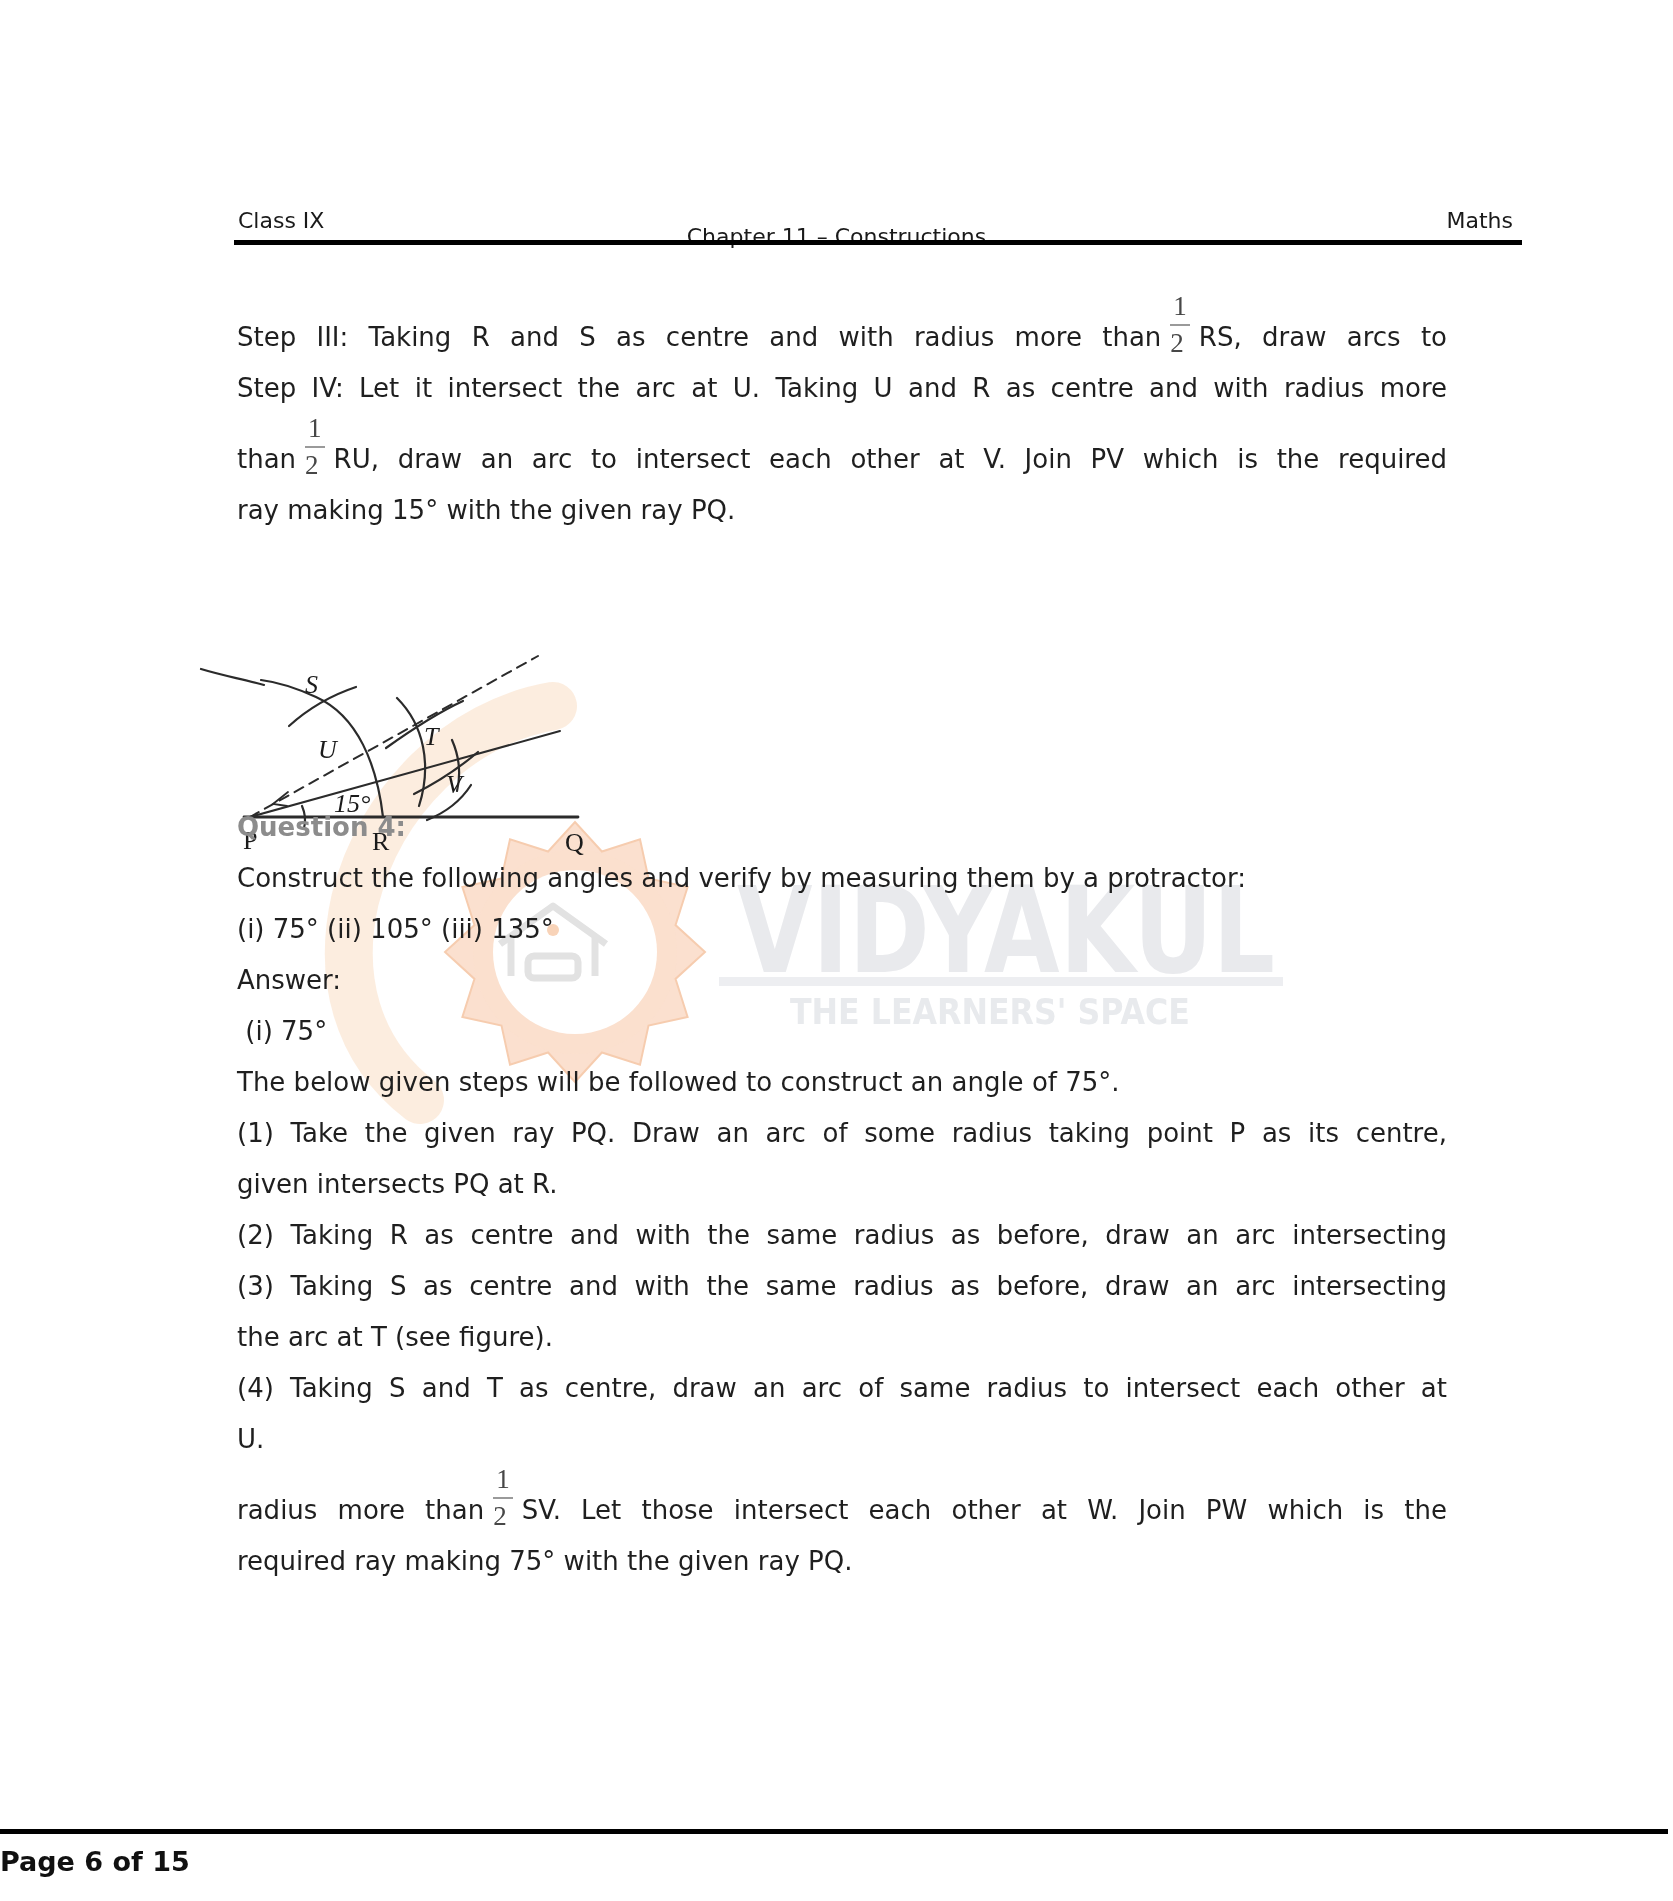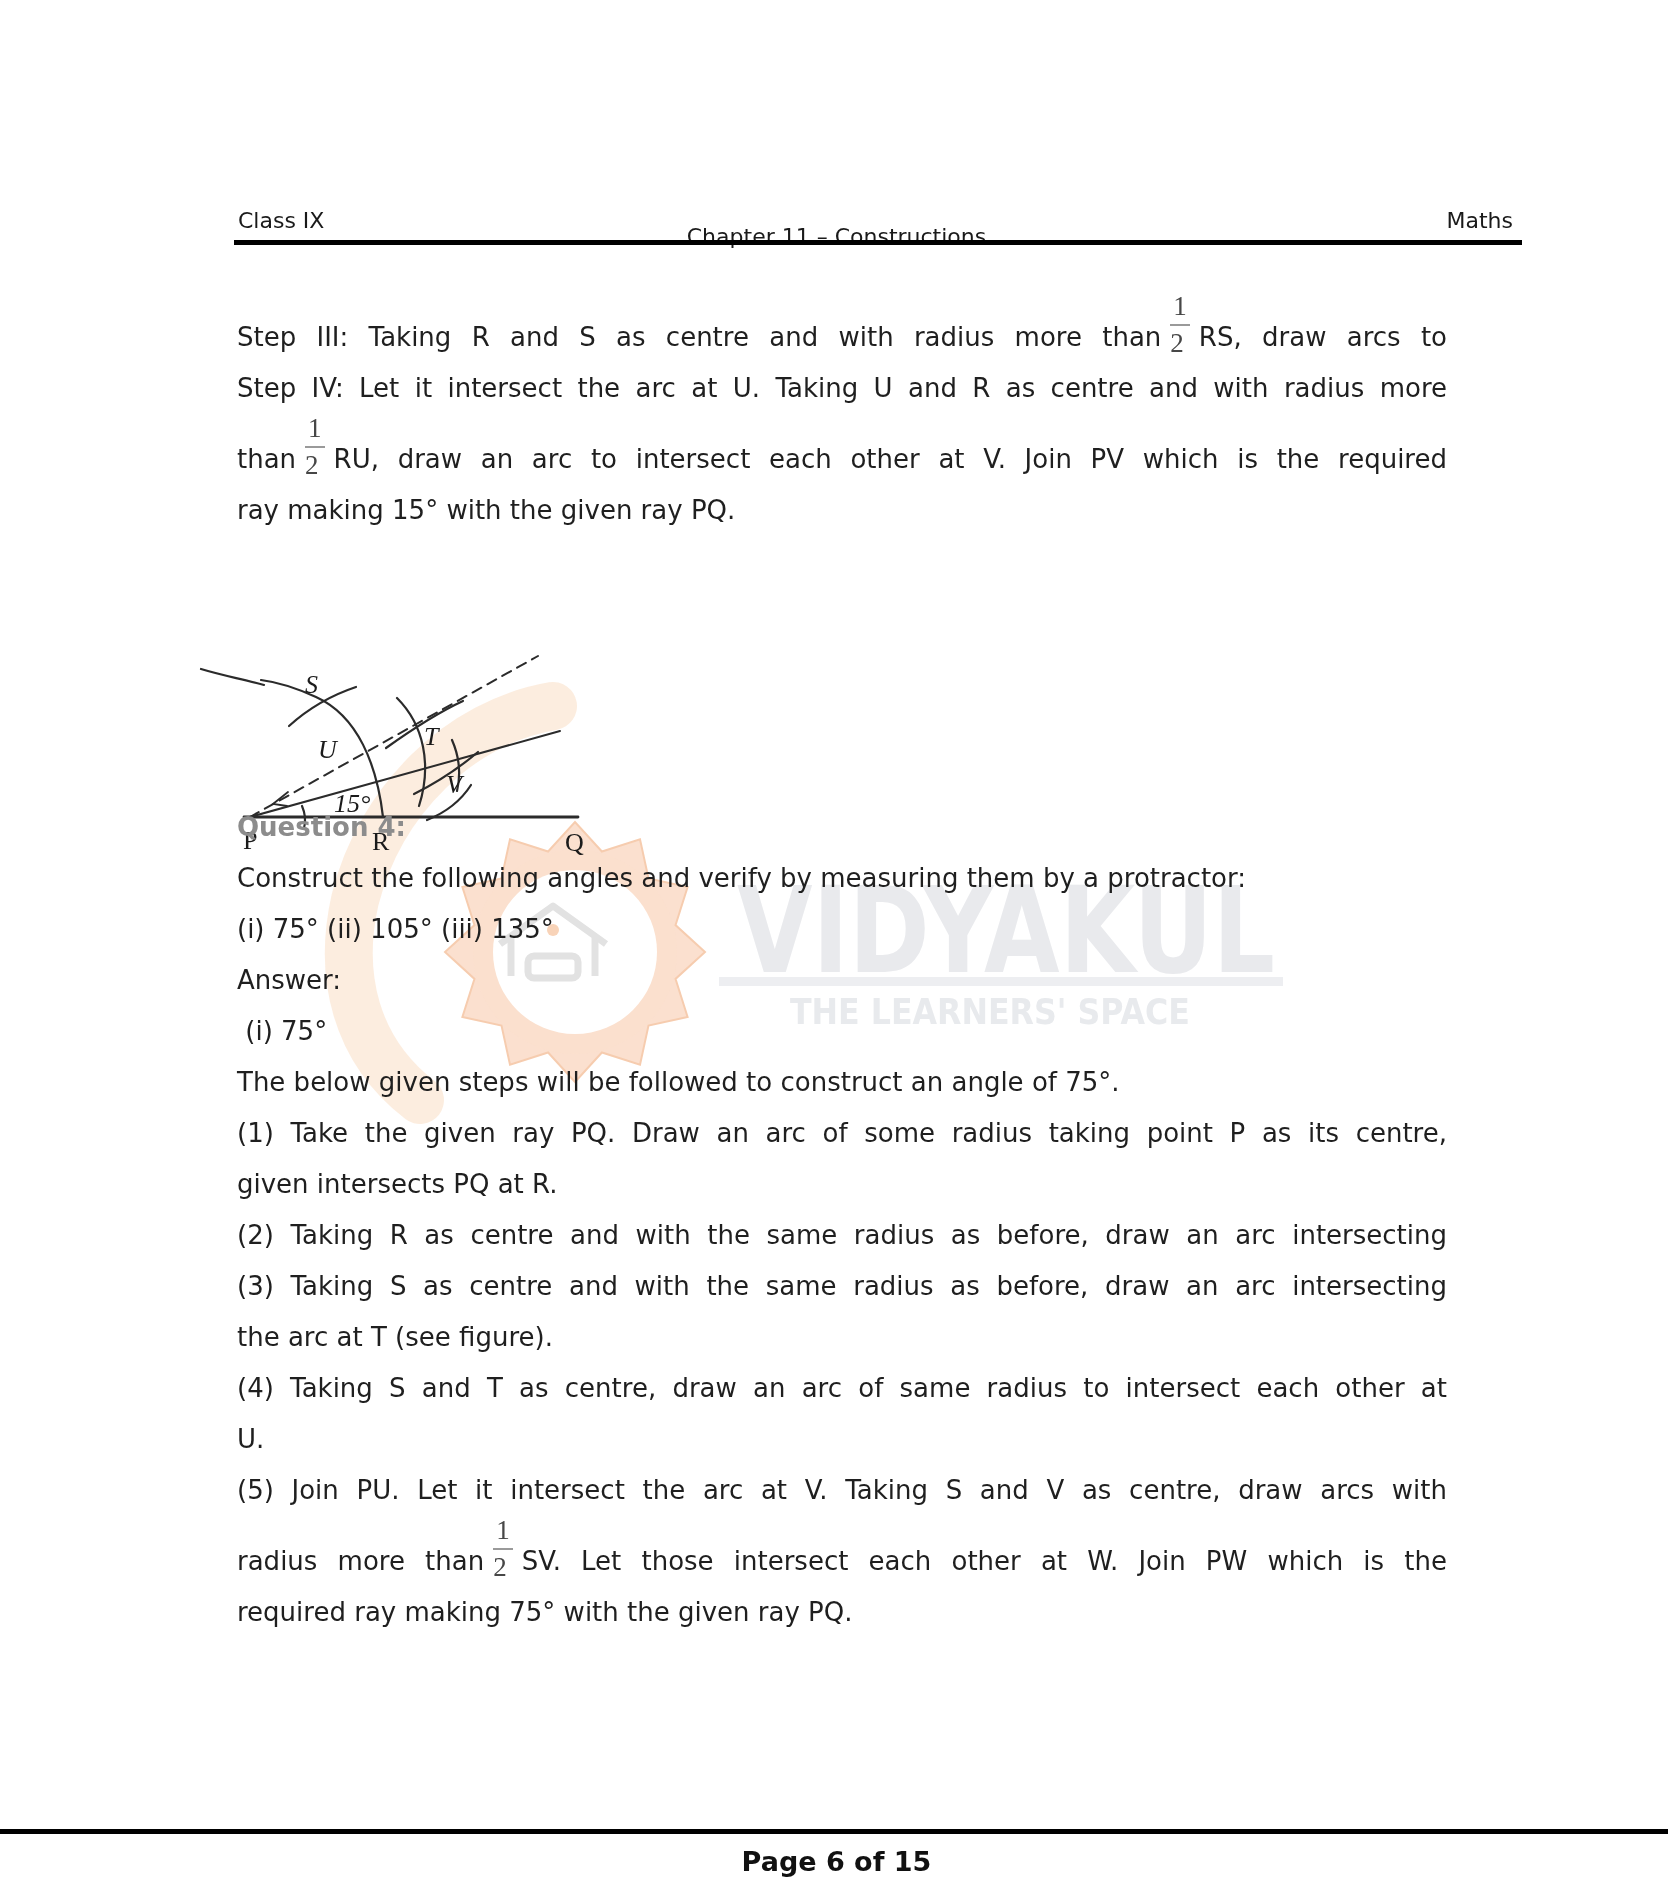--- a/index.html
+++ b/index.html
@@ -11,21 +11,21 @@
     color:#1f1f1f;
     overflow:hidden;
   }
   
   .hdr-text{position:absolute;top:208px;font-size:22px;color:#1a1a1a;white-space:nowrap;}
   #hdr-left{left:238px;}
   #hdr-center{left:0;right:0;text-align:center;margin-top:16px;}
   #hdr-right{right:160px;}
   #hdr-rule{position:absolute;left:234px;top:240px;width:1288px;height:5px;background:#000;}
   #ftr-rule{position:absolute;left:0;top:1829px;width:1668px;height:5px;background:#000;}
-  #ftr-text{position:absolute;left:0;right:0;top:1846px;text-align:center;font-size:27px;font-weight:bold;color:#111;}
+  #ftr-text{position:absolute;left:0;right:0;top:1846px;font-size:27px;font-weight:bold;color:#111;}
   
   #watermark{position:absolute;left:0;top:0;z-index:0;}
   
   #figure{position:absolute;left:0;top:0;z-index:2;}
   
   #flow{
     position:absolute;left:237px;top:252px;width:1210px;z-index:3;
     padding-top:40px;
   }
   .bline{
@@ -132,21 +132,20 @@
       <div class="bline">Answer:</div>
       <div class="bline"> (i) 75°</div>
       <div class="bline">The below given steps will be followed to construct an angle of 75°.</div>
       <div class="bline just">(1) Take the given ray PQ. Draw an arc of some radius taking point P as its centre,</div>
       <div class="bline">given intersects PQ at R.</div>
       <div class="bline just">(2) Taking R as centre and with the same radius as before, draw an arc intersecting</div>
       <div class="bline just">(3) Taking S as centre and with the same radius as before, draw an arc intersecting</div>
       <div class="bline">the arc at T (see figure).</div>
       <div class="bline just">(4) Taking S and T as centre, draw an arc of same radius to intersect each other at</div>
       <div class="bline">U.</div>
-      <div class="bline just">(5) Join PU. Let it intersect the arc at V. Taking S and V as centre, draw arcs with</div>
       <div class="bline just"><span>radius more than</span><span class="frac"><span class="num">1</span><span class="den">2</span></span><span>SV. Let those intersect each other at W. Join PW which is the</span></div>
       <div class="bline">required ray making 75° with the given ray PQ.</div>
     </div>
 
   <div id="ftr-rule"></div>
   <div id="ftr-text">Page 6 of 15</div>
 
 </div>
 
 </body></html>

